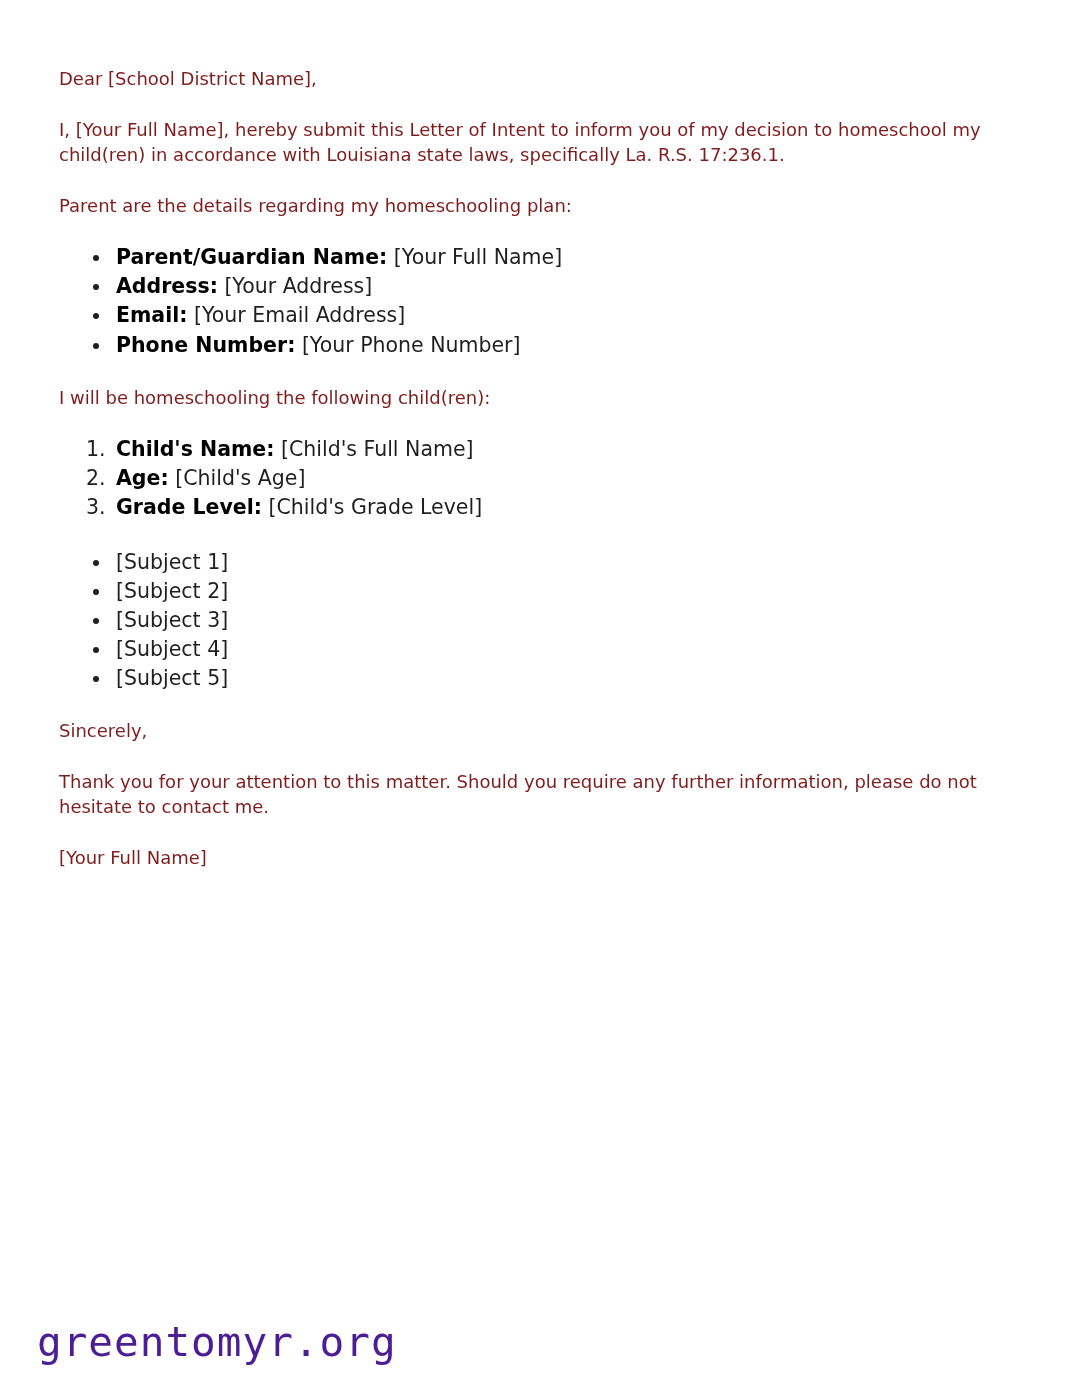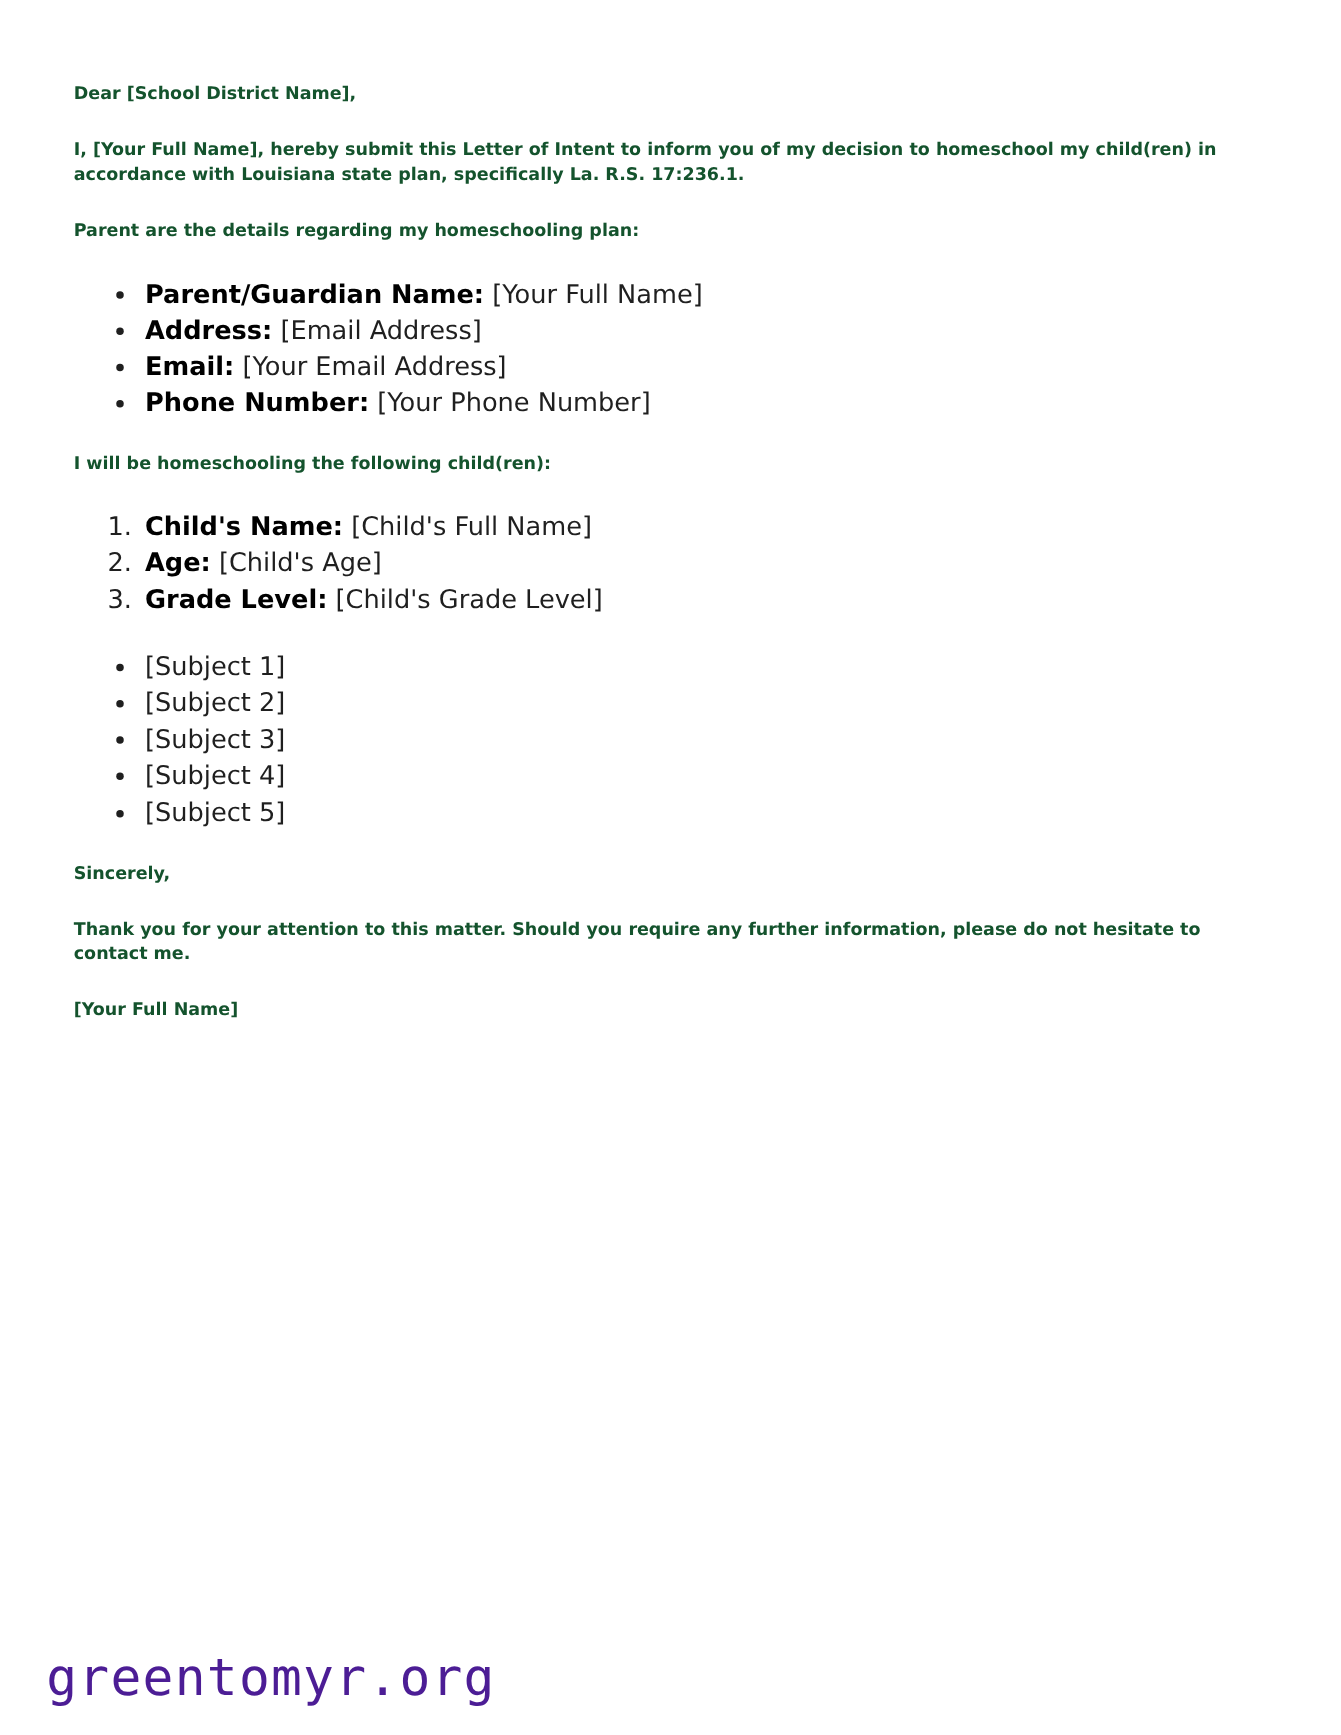--- a/index.html
+++ b/index.html
@@ -38,25 +38,25 @@
     font-size: 45px;
     font-weight: 700;
     line-height: 1.16;
     letter-spacing: -0.3px;
     color: #000000;
     margin: 0 0 34px 0;
     font-family: "DejaVu Sans", "Liberation Sans", sans-serif;
   }
 
   p.para {
-    font-size: 14px;
+    font-size: 18px;
     line-height: 1.42;
-    color: #14532d;
+    color: #7f1d1d;
     margin: 0 0 25px 0;
-    font-weight: 700;
+    font-weight: 400;
   }
 
   ul.doc-list, ol.doc-list {
     margin: 0 0 25px 0;
     padding-left: 53px;
     font-size: 20.5px;
     line-height: 1.42;
     color: #1f1f1f;
   }
   ul.doc-list { list-style-type: disc; }
@@ -95,32 +95,32 @@
 </head>
 <body>
 
 <div class="page">
 
   <div class="content">
 
 
     <p class="para">Dear [School District Name],</p>
 
-    <p class="para">I, [Your Full Name], hereby submit this Letter of Intent to inform you of my decision to homeschool my child(ren) in accordance with Louisiana state plan, specifically La. R.S. 17:236.1.</p>
+    <p class="para">I, [Your Full Name], hereby submit this Letter of Intent to inform you of my decision to homeschool my child(ren) in accordance with Louisiana state laws, specifically La. R.S. 17:236.1.</p>
 
     <p class="para">Parent are the details regarding my homeschooling plan:</p>
 
     <ul class="doc-list">
       <li>
         <span class="lbl">Parent/Guardian Name:</span>
         <span class="val">[Your Full Name]</span>
       </li>
       <li>
         <span class="lbl">Address:</span>
-        <span class="val">[Email Address]</span>
+        <span class="val">[Your Address]</span>
       </li>
       <li>
         <span class="lbl">Email:</span>
         <span class="val">[Your Email Address]</span>
       </li>
       <li>
         <span class="lbl">Phone Number:</span>
         <span class="val">[Your Phone Number]</span>
       </li>
     </ul>

